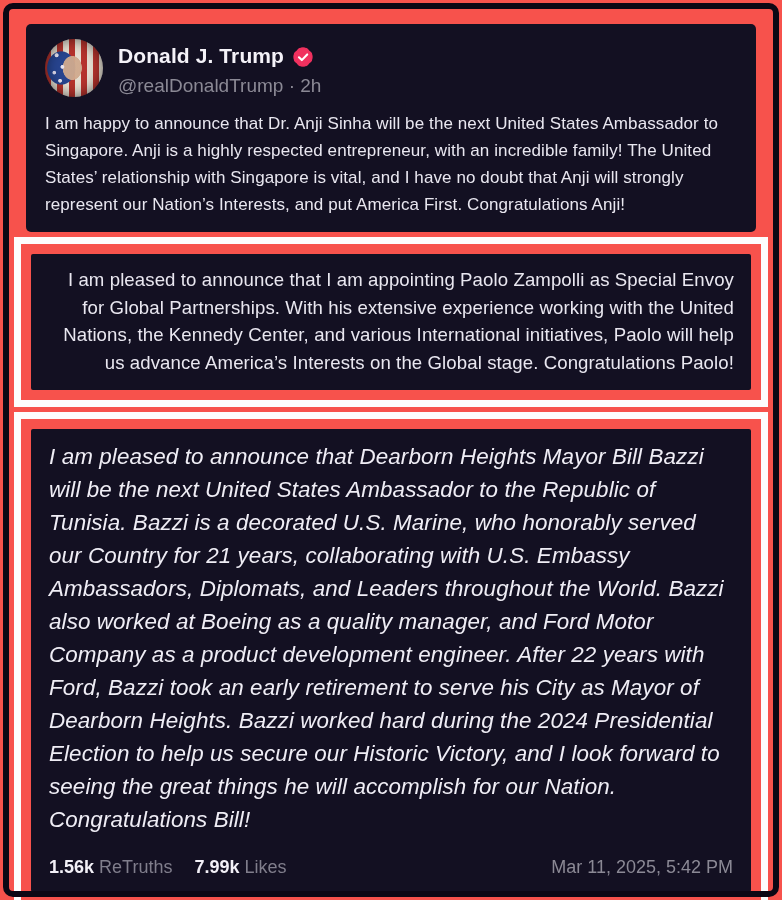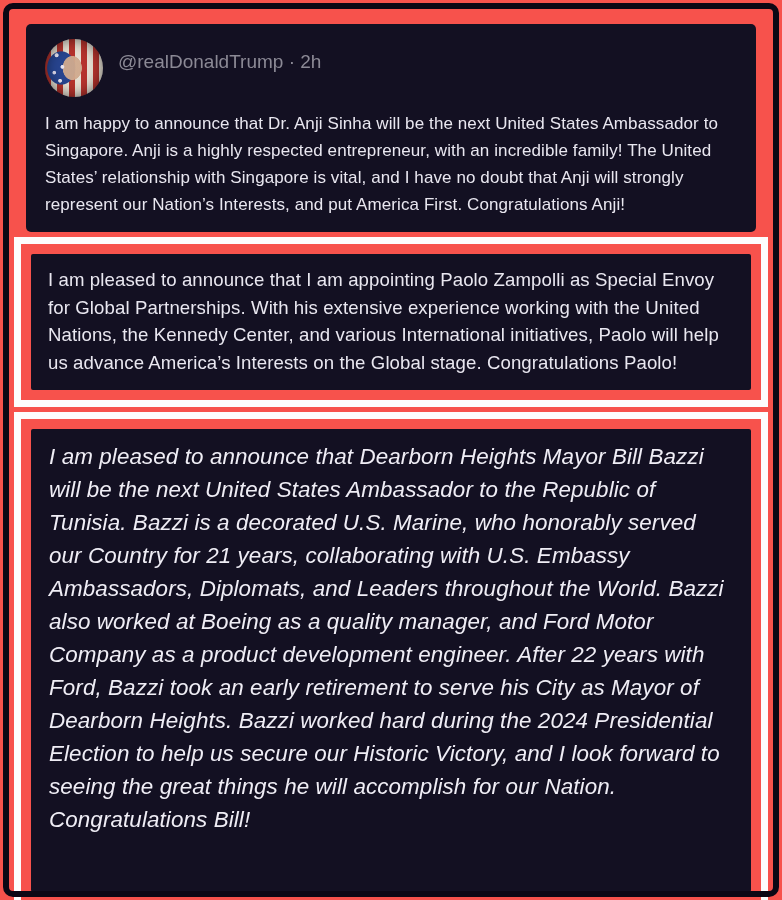--- a/index.html
+++ b/index.html
@@ -74,20 +74,21 @@
     border: 7px solid #fdfdfd;
   }
   .white-frame.no-bottom { border-bottom: none; flex: 1 1 auto; }
   .red-pad { background: #f7524c; padding: 10px; height: 100%; box-sizing: border-box; }
   .red-pad.pad3 { padding: 10px 10px 8px 10px; }
   .post2 {
     border-radius: 2px;
     padding: 12px 17px 14px 17px;
     font-size: 18.6px; line-height: 27.5px; color: #e9e7f0;
     letter-spacing: 0.1px;
+    text-align: right;
   }
   .post3 {
     border-radius: 2px;
     padding: 11px 18px 8px 18px;
     display: flex; flex-direction: column;
     height: 100%; box-sizing: border-box;
   }
   .post-body-3 {
     font-size: 22.4px; line-height: 33px; color: #efedf5;
     letter-spacing: 0.1px;
@@ -107,20 +108,34 @@
 <body>
 
 <div class="black-frame"></div>
 
 <div class="inner">
 
   <section class="card post1">
     <div class="author-row">
       <div class="avatar" title=""></div>
       <div class="author-meta">
+        <div class="name-line">
+          <span class="display-name">Donald J. Trump</span>
+          <span class="badge">
+            <svg viewBox="0 0 24 24" width="22" height="22" aria-hidden="true">
+              <g fill="#f0315f">
+                <rect x="3.2" y="3.2" width="17.6" height="17.6" rx="4.5" transform="rotate(45 12 12)"></rect>
+                <rect x="3.2" y="3.2" width="17.6" height="17.6" rx="4.5" transform="rotate(22.5 12 12)"></rect>
+                <rect x="3.2" y="3.2" width="17.6" height="17.6" rx="4.5" transform="rotate(67.5 12 12)"></rect>
+                <circle cx="12" cy="12" r="9.6"></circle>
+              </g>
+              <path d="M7.6 12.3l3.1 3.1 5.9-6.2" fill="none" stroke="#ffffff" stroke-width="2.3" stroke-linecap="round" stroke-linejoin="round"></path>
+            </svg>
+          </span>
+        </div>
         <div class="handle-line">
           <span>@realDonaldTrump</span>
           <span>·</span>
           <span>2h</span>
         </div>
       </div>
     </div>
     <div class="post-body-1">I am happy to announce that Dr. Anji Sinha will be the next United States Ambassador to Singapore. Anji is a highly respected entrepreneur, with an incredible family! The United States’ relationship with Singapore is vital, and I have no doubt that Anji will strongly represent our Nation’s Interests, and put America First. Congratulations Anji!</div>
   </section>
 
@@ -129,17 +144,22 @@
       <section class="card post2">
         <span>I am pleased to announce that I am appointing Paolo Zampolli as Special Envoy for Global Partnerships. With his extensive experience working with the United Nations, the Kennedy Center, and various International initiatives, Paolo will help us advance America’s Interests on the Global stage. Congratulations Paolo!</span>
       </section>
     </div>
   </div>
 
   <div class="white-frame no-bottom">
     <div class="red-pad pad3">
       <section class="card post3">
         <div class="post-body-3">I am pleased to announce that Dearborn Heights Mayor Bill Bazzi will be the next United States Ambassador to the Republic of Tunisia. Bazzi is a decorated U.S. Marine, who honorably served our Country for 21 years, collaborating with U.S. Embassy Ambassadors, Diplomats, and Leaders throughout the World. Bazzi also worked at Boeing as a quality manager, and Ford Motor Company as a product development engineer. After 22 years with Ford, Bazzi took an early retirement to serve his City as Mayor of Dearborn Heights. Bazzi worked hard during the 2024 Presidential Election to help us secure our Historic Victory, and I look forward to seeing the great things he will accomplish for our Nation. Congratulations Bill!</div>
+        <div class="stats-row">
+          <span class="stat"><b>1.56k</b><span>ReTruths</span></span>
+          <span class="stat"><b>7.99k</b><span>Likes</span></span>
+          <span class="timestamp-full">Mar 11, 2025, 5:42 PM</span>
+        </div>
       </section>
     </div>
   </div>
 
 </div>
 
 </body></html>

